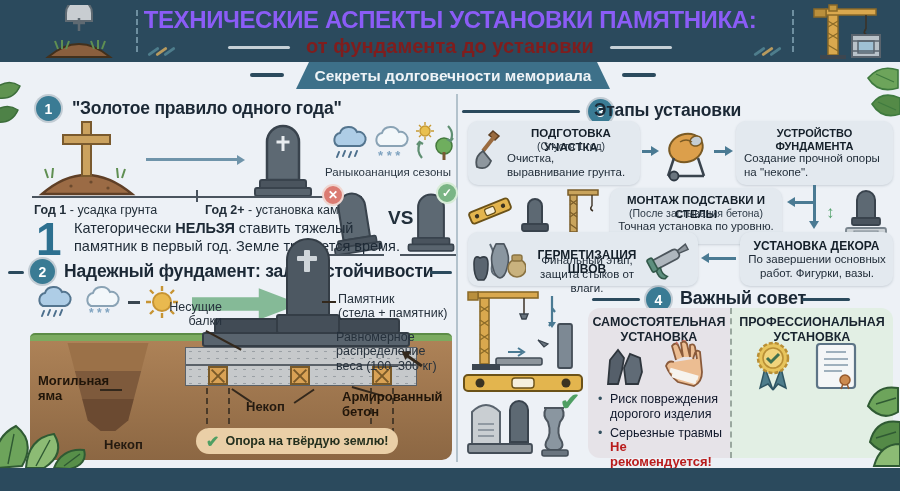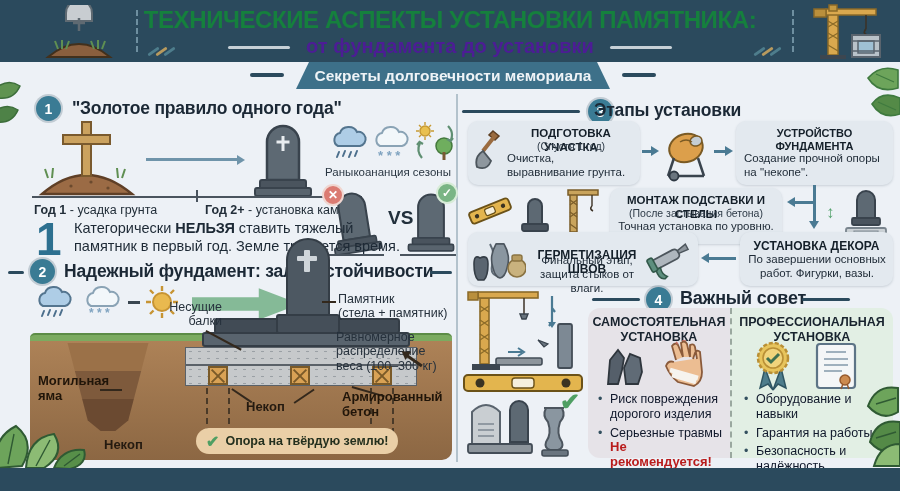--- a/index.html
+++ b/index.html
@@ -2,22 +2,22 @@
 <html><head>
 <meta charset="utf-8">
 <style>
   html,body{margin:0;padding:0;background:#dde3e8}
   *{box-sizing:border-box}
   #stage{position:relative;width:900px;height:491px;background:#edf1f6;overflow:hidden;
          font-family:"Liberation Sans",sans-serif;color:#1e2a35}
   .abs{position:absolute}
   
   .header{left:0;top:0;width:900px;height:62px;background:#2b4a5d}
-  .h-title{left:125px;right:125px;top:6px;text-align:center;color:#15803d;font-size:24px;font-weight:bold;letter-spacing:-0.4px}
-  .h-sub{left:0;right:0;top:35px;text-align:center;color:#4c1d95;font-size:20px;font-weight:bold}
+  .h-title{left:125px;right:125px;top:6px;text-align:center;color:#8b5cf6;font-size:24px;font-weight:bold;letter-spacing:-0.4px}
+  .h-sub{left:0;right:0;top:35px;text-align:center;color:#7f1d1d;font-size:20px;font-weight:bold}
   .h-line{height:3px;background:#c6d0d6;top:46px;width:62px;border-radius:2px}
   .hdash{border-left:2px dashed #6e8fa0;width:0;height:42px;top:10px}
   .stripe{width:3px;height:13px;border-radius:2px;transform:rotate(55deg)}
   
   .badge{left:296px;top:62px;width:314px;height:27px;background:#3d7089;
          clip-path:polygon(13px 0,calc(100% - 13px) 0,100% 100%,0 100%);
          color:#eef3f6;font-size:15.5px;font-weight:bold;display:flex;align-items:center;justify-content:center}
   .badge-dash{top:73px;width:34px;height:4px;background:#2b4a5d;border-radius:2px}
   
   .numcircle{width:25px;height:25px;border-radius:50%;background:#3a7b94;color:#fff;font-size:14px;font-weight:bold;
@@ -415,25 +415,20 @@
     <circle cx="21" cy="18" r="15" fill="#e7c45c" stroke="#b98f35" stroke-width="2.5" stroke-dasharray="4 2"></circle>
     <circle cx="21" cy="18" r="10" fill="#f0d47c" stroke="#b98f35" stroke-width="1.6"></circle>
     <path d="M15 18 l4 4 l8 -8" fill="none" stroke="#3f7050" stroke-width="3"></path>
   </svg>
   <svg class="abs" style="left:814px;top:342px" width="44" height="48" viewBox="0 0 44 48">
     <rect x="3" y="2" width="38" height="44" rx="3" fill="#f4f6f7" stroke="#5d7486" stroke-width="2.2"></rect>
     <path d="M12 10 h20 M10 17 h24 M10 23 h24 M10 29 h18" stroke="#9fb0bd" stroke-width="2"></path>
     <circle cx="31" cy="38" r="5" fill="#cc8a4e" stroke="#96592c" stroke-width="1.5"></circle>
     <path d="M29 42 l-2 5 M33 42 l2 5" stroke="#96592c" stroke-width="1.5"></path>
   </svg>
-  <div class="abs bullets" style="left:744px;top:392px;width:146px">
-    <div class="bi">Оборудование и навыки</div>
-    <div class="bi">Гарантия на работы</div>
-    <div class="bi">Безопасность и надёжность</div>
-  </div>
 
   <svg class="abs" style="left:-6px;top:78px" width="34" height="52" viewBox="0 0 34 52">
     <path d="M2 10 Q14 0 26 8 Q20 22 4 20 Z" fill="#5f9350" stroke="#3c6e3a" stroke-width="1.5"></path>
     <path d="M0 34 Q12 24 24 32 Q18 46 2 44 Z" fill="#4e8247" stroke="#3c6e3a" stroke-width="1.5"></path>
   </svg>
   <svg class="abs" style="left:850px;top:64px" width="50" height="62" viewBox="0 0 50 62">
     <path d="M48 6 Q30 0 18 14 Q28 30 48 24 Z" fill="#6da45b" stroke="#3f7a3f" stroke-width="1.6"></path>
     <path d="M50 34 Q32 26 22 40 Q32 56 50 50 Z" fill="#548a47" stroke="#3f7a3f" stroke-width="1.6"></path>
     <path d="M26 10 L44 18 M28 38 L46 46" stroke="#3f7a3f" stroke-width="1.2"></path>
   </svg>

